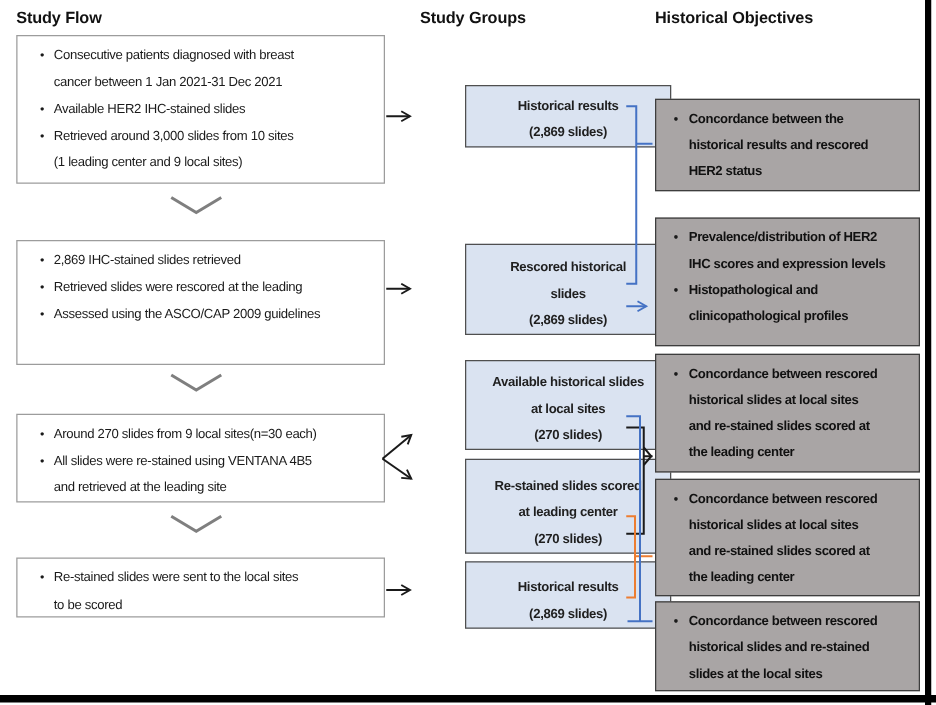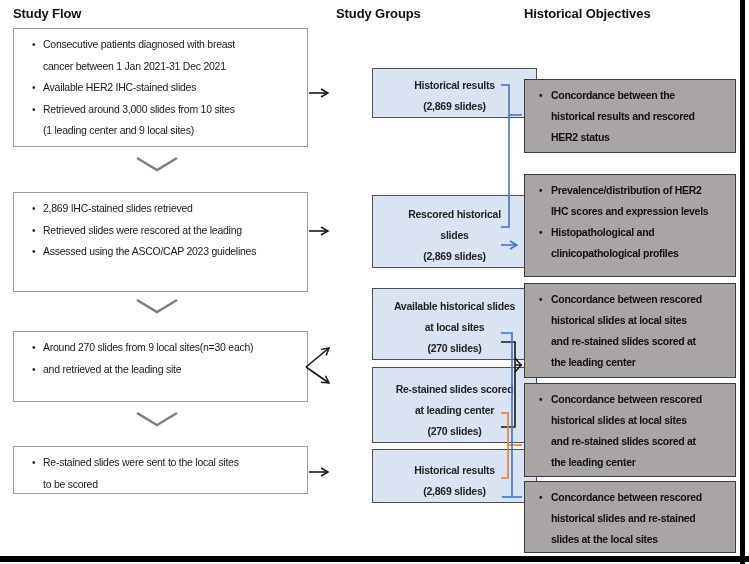--- a/index.html
+++ b/index.html
@@ -106,29 +106,30 @@
   </div>
 
   <div class="flow-box fb2">
     <div class="bullet">
       <div class="bline">2,869 IHC-stained slides retrieved</div>
     </div>
     <div class="bullet">
       <div class="bline">Retrieved slides were rescored at the leading</div>
     </div>
     <div class="bullet">
-      <div class="bline">Assessed using the ASCO/CAP 2023 guidelines</div>
+      <div class="bline">Assessed using the ASCO/CAP 2009 guidelines</div>
     </div>
   </div>
 
   <div class="flow-box fb3">
     <div class="bullet">
       <div class="bline">Around 270 slides from 9 local sites(n=30 each)</div>
     </div>
     <div class="bullet">
+      <div class="bline">All slides were re-stained using VENTANA 4B5</div>
       <div class="bline">and retrieved at the leading site</div>
     </div>
   </div>
 
   <div class="flow-box fb4">
     <div class="bullet">
       <div class="bline">Re-stained slides were sent to the local sites</div>
       <div class="bline">to be scored</div>
     </div>
   </div>

